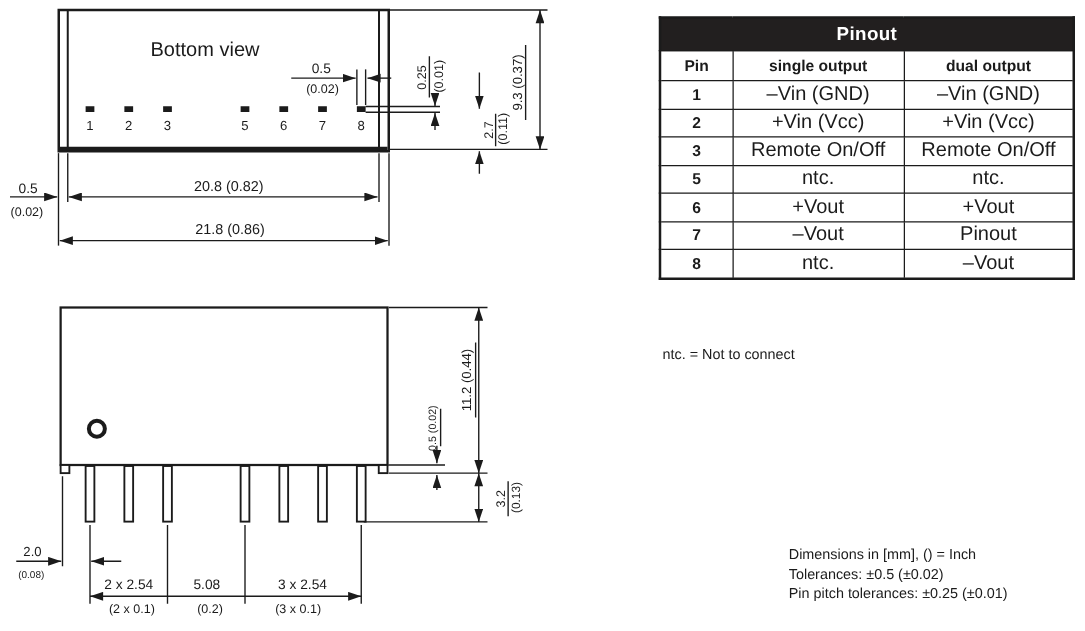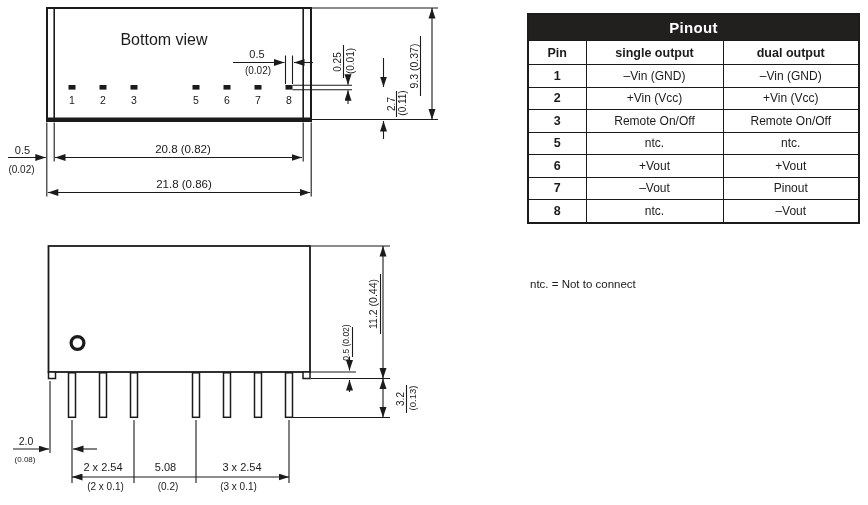--- a/index.html
+++ b/index.html
@@ -14,21 +14,21 @@
   svg .pinfill{fill:#1b1b1b;stroke:none;}
   svg .pinout{fill:#fff;stroke:#1b1b1b;stroke-width:1.5;}
 
   table.pinout{position:absolute;left:527px;top:13px;width:331px;border-collapse:collapse;
                table-layout:fixed;background:#fff;}
   table.pinout,table.pinout th,table.pinout td{border:1.6px solid #1b1b1b;}
   table.pinout{border:2px solid #1b1b1b;}
   table.pinout th.tt{background:#221f1f;color:#fff;font-size:15px;font-weight:bold;
                      height:23px;letter-spacing:.3px;}
   table.pinout th.ch{font-size:12.5px;font-weight:bold;height:21px;}
-  table.pinout td{font-size:12px;text-align:center;height:21.5px;padding:0;}
+  table.pinout td{font-size:16px;text-align:center;height:21.5px;padding:0;}
   table.pinout td.pn{font-weight:bold;font-size:12.5px;}
 
   .note{position:absolute;left:530px;top:255px;font-size:11.5px;margin-top:23px;}
   .footer{position:absolute;left:631px;top:437px;font-size:11.5px;line-height:15.5px;}
 </style>
 </head>
 <body>
 
 <div class="stage">
 
@@ -241,14 +241,19 @@
       <tr>
         <td class="pn">8</td>
         <td>ntc.</td>
         <td>–Vout</td>
       </tr>
     </tbody>
   </table>
 
   <div class="note">ntc. = Not to connect</div>
 
+  <div class="footer">
+    <div>Dimensions in [mm], () = Inch</div>
+    <div>Tolerances: ±0.5 (±0.02)</div>
+    <div>Pin pitch tolerances: ±0.25 (±0.01)</div>
+  </div>
 
 </div>
 
 </body></html>

